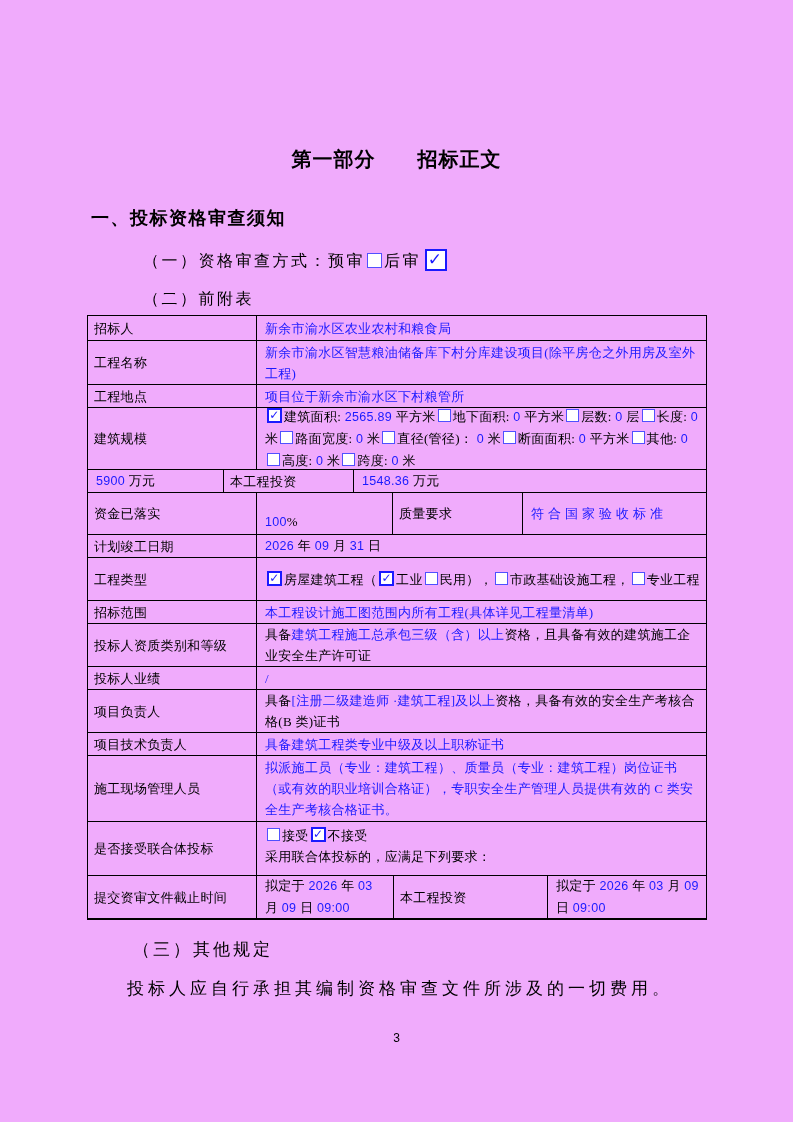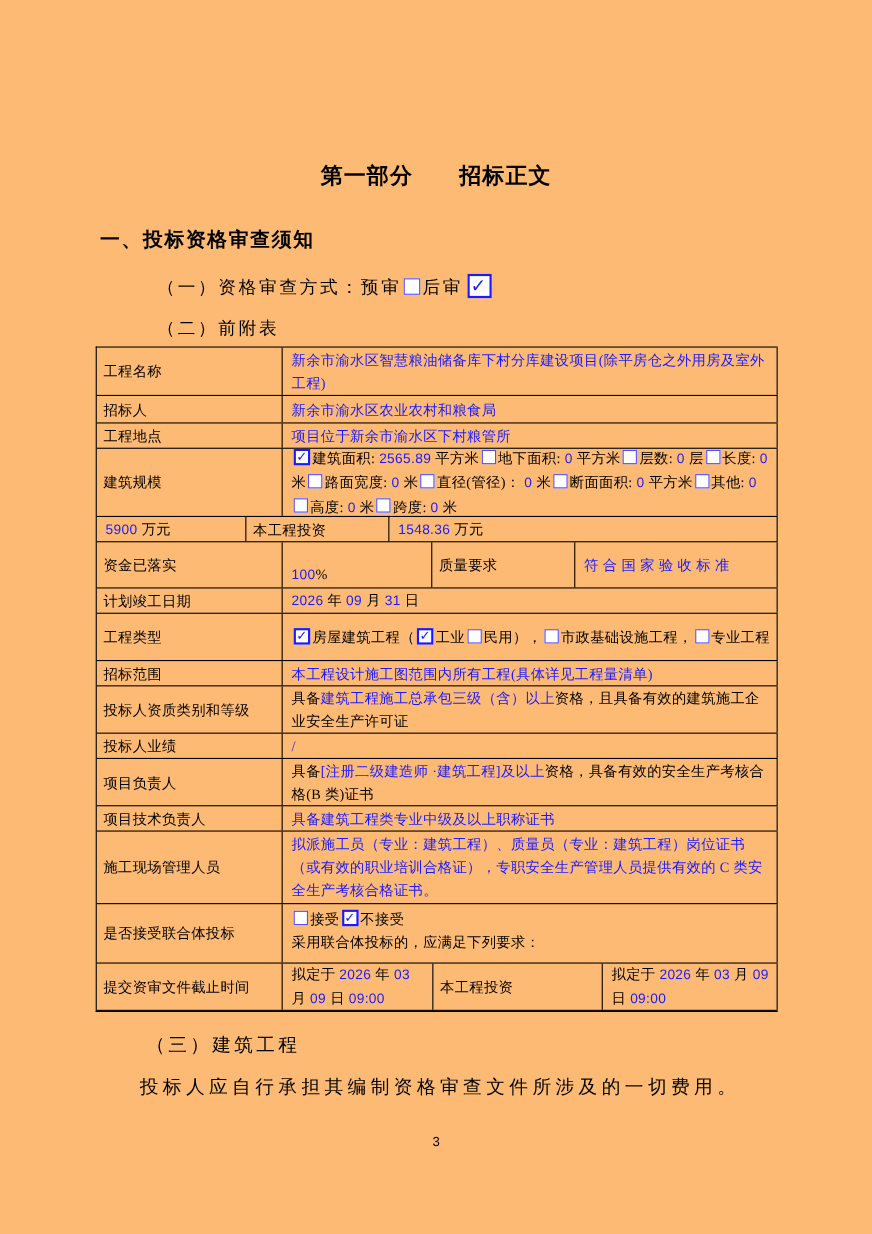--- a/index.html
+++ b/index.html
@@ -1,17 +1,17 @@
 <!DOCTYPE html>
 <html><head>
 <meta charset="utf-8">
 <style>
   html,body{margin:0;padding:0;background:#fff;}
   .page{
-    position:relative;width:793px;height:1122px;background:#fdba74;overflow:hidden;
+    position:relative;width:793px;height:1122px;background:#f0abfc;overflow:hidden;
     font-family:"Liberation Serif","DejaVu Serif",serif;color:#000;
   }
   .doc-title{
     position:absolute;top:146px;left:0;width:100%;text-align:center;
     font-family:"Liberation Sans","DejaVu Sans",sans-serif;
     font-size:20px;font-weight:bold;letter-spacing:1px;white-space:pre;
   }
   .section-heading{
     position:absolute;top:206px;left:91px;
     font-family:"Liberation Sans","DejaVu Sans",sans-serif;
@@ -72,36 +72,36 @@
 
   <div class="section-heading" data-name="section-heading">一、投标资格审查须知</div>
 
   <div class="list-item item-one" data-name="qualification-review-method-line">
     <span data-name="review-method-prefix">（一）资格审查方式：预审</span><span class="cb md" data-name="checkbox-unchecked-icon"></span><span data-name="review-method-mid">后审</span><span class="cb checked lg" data-name="checkbox-checked-icon"></span>
   </div>
 
   <div class="list-item item-two" data-name="front-schedule-heading">（二）前附表</div>
 
   <div class="ptable" data-name="prequalification-table">
+      <div class="t-row" data-name="row-tenderer" style="height: 25px;">
+        <div class="t-cell label" data-name="tenderer-label" style="width: 169px;">
+          <div class="cell-inner"><span data-name="text-segment">招标人</span></div>
+        </div>
+        <div class="t-cell value grow" data-name="tenderer-value">
+          <div class="cell-inner"><span class="blue" data-name="text-segment">新余市渝水区农业农村和粮食局</span></div>
+        </div>
+      </div>
       <div class="t-row" data-name="row-project-name" style="height: 44px;">
         <div class="t-cell label" data-name="project-name-label" style="width: 169px;">
           <div class="cell-inner"><span data-name="text-segment">工程名称</span></div>
         </div>
         <div class="t-cell value grow" data-name="project-name-value">
           <div class="cell-inner"><span class="blue" data-name="text-segment">新余市渝水区智慧粮油储备库下村分库建设项目(除平房仓之外用房及室外工程)</span></div>
         </div>
       </div>
-      <div class="t-row" data-name="row-tenderer" style="height: 25px;">
-        <div class="t-cell label" data-name="tenderer-label" style="width: 169px;">
-          <div class="cell-inner"><span data-name="text-segment">招标人</span></div>
-        </div>
-        <div class="t-cell value grow" data-name="tenderer-value">
-          <div class="cell-inner"><span class="blue" data-name="text-segment">新余市渝水区农业农村和粮食局</span></div>
-        </div>
-      </div>
       <div class="t-row" data-name="row-project-location" style="height: 23px;">
         <div class="t-cell label" data-name="project-location-label" style="width: 169px;">
           <div class="cell-inner"><span data-name="text-segment">工程地点</span></div>
         </div>
         <div class="t-cell value grow" data-name="project-location-value">
           <div class="cell-inner"><span class="blue" data-name="text-segment">项目位于新余市渝水区下村粮管所</span></div>
         </div>
       </div>
       <div class="t-row" data-name="row-construction-scale" style="height: 62px;">
         <div class="t-cell label" data-name="construction-scale-label" style="width: 169px;">
@@ -217,19 +217,19 @@
         </div>
         <div class="t-cell label" data-name="review-time-label" style="width: 154px;">
           <div class="cell-inner"><span data-name="text-segment">本工程投资</span></div>
         </div>
         <div class="t-cell value grow" data-name="review-time-value">
           <div class="cell-inner"><span data-name="text-segment">拟定于 </span><span class="blue num" data-name="text-segment">2026 </span><span data-name="text-segment">年 </span><span class="blue num" data-name="text-segment">03 </span><span data-name="text-segment">月 </span><span class="blue num" data-name="text-segment">09 </span><span data-name="text-segment">日 </span><span class="blue num" data-name="text-segment">09:00</span></div>
         </div>
       </div>
     </div>
 
-  <div class="list-item item-three" data-name="other-provisions-heading">（三）建筑工程</div>
+  <div class="list-item item-three" data-name="other-provisions-heading">（三）其他规定</div>
 
   <div class="closing-par" data-name="closing-paragraph">投标人应自行承担其编制资格审查文件所涉及的一切费用。</div>
 
   <div class="page-number" data-name="page-number">3</div>
 
 </div>
 
 </body></html>

